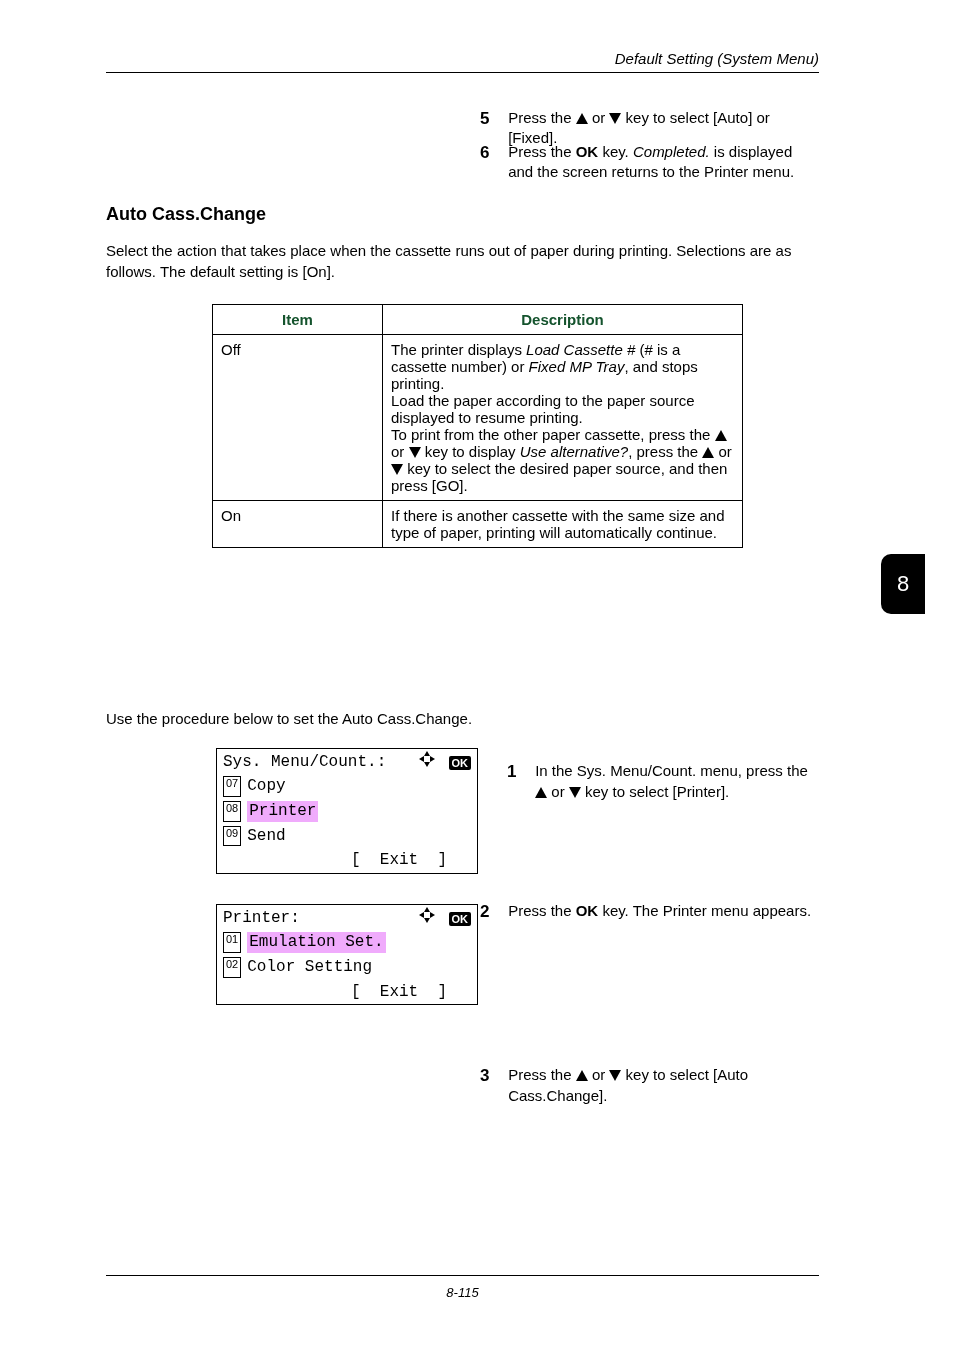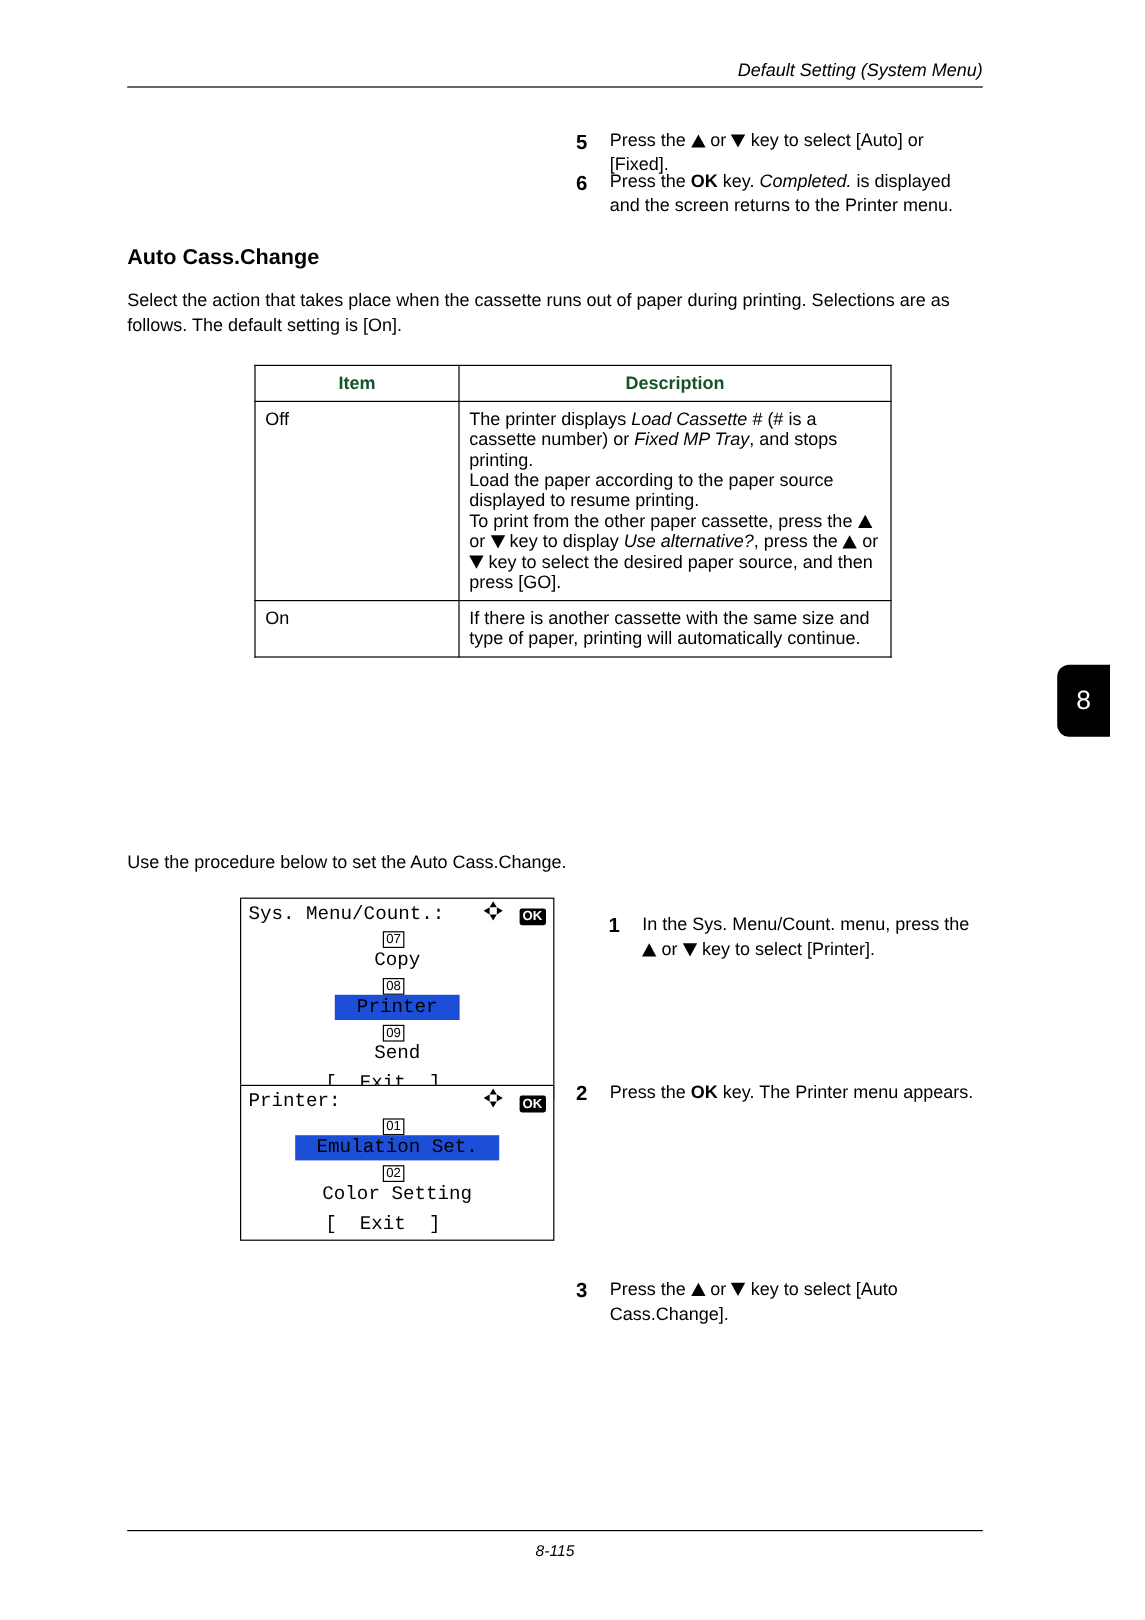--- a/index.html
+++ b/index.html
@@ -94,34 +94,32 @@
   .proc-intro {
     position: absolute;
     top: 710px;
     left: 106px;
     font-size: 15px;
   }
 
   
   .lcd {
     position: absolute;
-    left: 200px;
+    left: 216px;
     width: 260px;
     border: 1px solid #000;
     font-family: "Courier New", monospace;
     font-size: 16px;
     background: #fff;
   }
   .lcd .row {
     padding: 2px 6px;
     white-space: pre;
     line-height: 1.3;
     display: flex;
-    align-items: center;
-    flex-direction: column;
   }
   .lcd .boxnum {
     display: inline-block;
     border: 1px solid #000;
     font-size: 11px;
     padding: 0 2px;
     margin-right: 6px;
     font-family: Arial, sans-serif;
     background: #fff;
     line-height: 1.1;
@@ -184,21 +182,21 @@
     font-style: italic;
     font-size: 13px;
   }
   .hr-bot {
     position: absolute;
     bottom: 74px;
     left: 106px;
     right: 106px;
     border-top: 1px solid #000;
   }
-  .hlspan { background:#1d4ed8; padding: 0 18px; }
+  .hlspan { background:#f0abfc; padding: 0 2px; }
 </style>
 </head>
 <body>
 
 <div class="page">
   <div class="running-head">Default Setting (System Menu)</div>
   <div class="hr-top"></div>
 
   <div class="step5">
     <span class="step-num">5</span>

